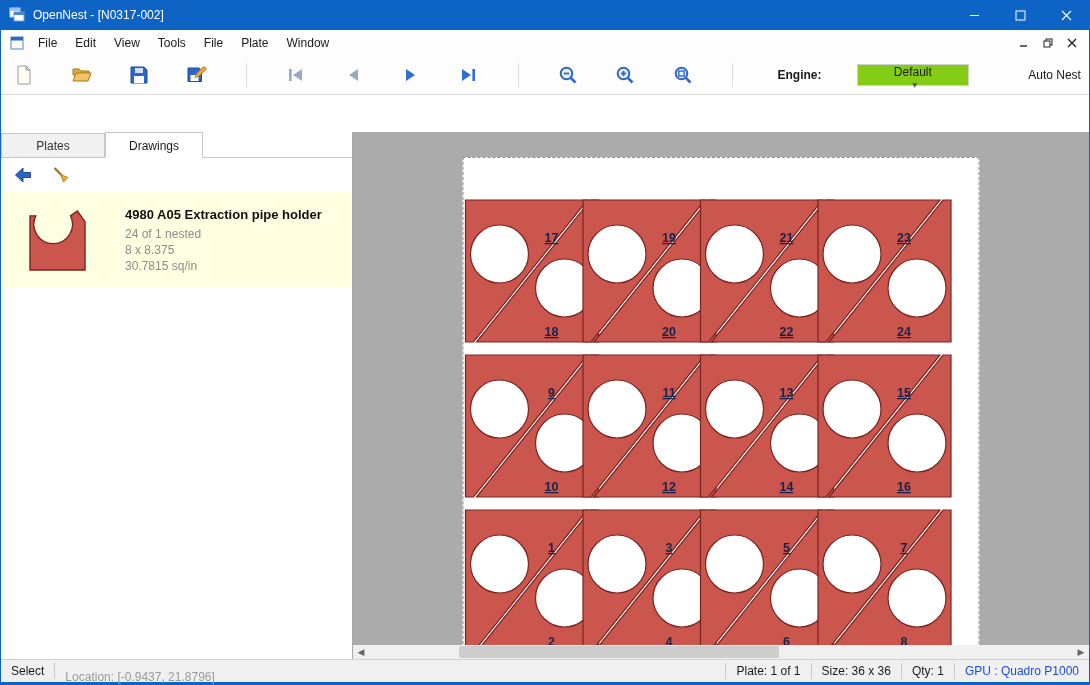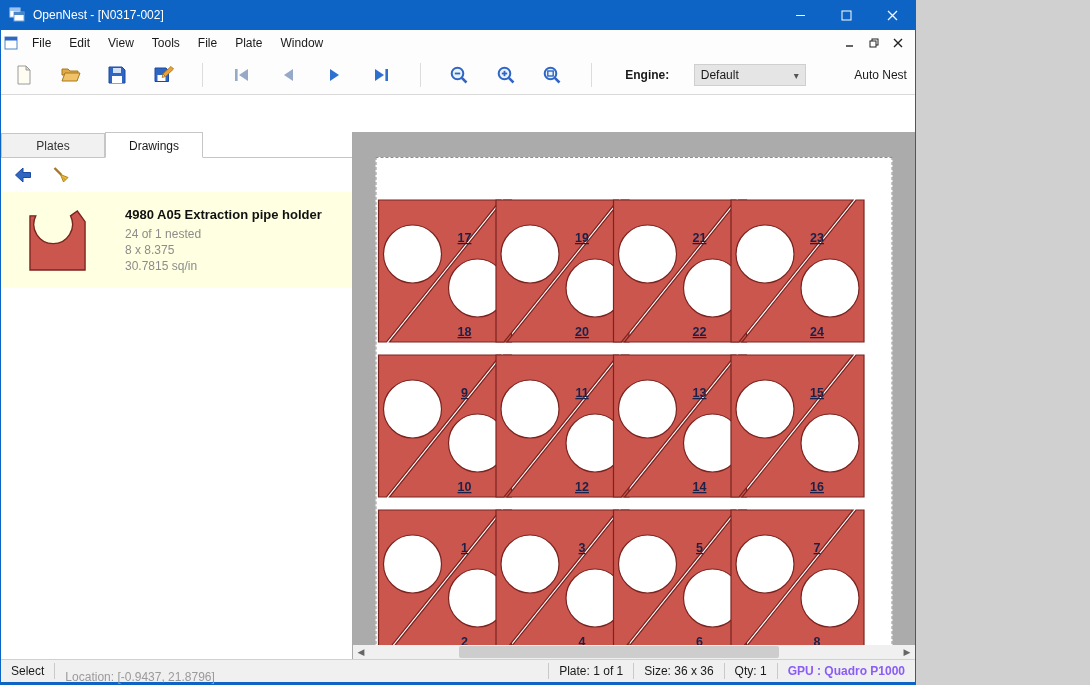--- a/index.html
+++ b/index.html
@@ -1,41 +1,41 @@
 <!DOCTYPE html>
 <html><head>
 <meta charset="utf-8">
 <style>
   * { margin:0; padding:0; box-sizing:border-box; }
   html,body { background:#d0d0d0; }
   body { font-family:"Liberation Sans", sans-serif; font-size:12px; color:#1a1a1a; }
-  .window { width:916px; height:685px; display:flex; flex-direction:column; background:#fff;
+  .window { width:1090px; height:685px; display:flex; flex-direction:column; background:#fff;
             border-left:1px solid #0d64c4; border-right:1px solid #0d64c4; position:relative; overflow:hidden; }
 
   
   .titlebar { height:30px; background:#0d64c4; display:flex; align-items:center; color:#fff; flex:0 0 auto; }
   .titlebar .appicon { margin:0 8px 0 8px; display:flex; }
   .titlebar .title { font-size:12px; }
   .titlebar .tb-buttons { margin-left:auto; display:flex; height:30px; }
   .tb-btn { width:46px; height:30px; display:flex; align-items:center; justify-content:center; cursor:default; }
   .tb-btn svg { display:block; }
 
   
-  .menubar { height:26px; background:#fdfdfd; display:flex; align-items:center; flex:0 0 auto; }
+  .menubar { height:26px; background:#fdfdfd; display:flex; align-items:center; padding-left:6px; flex:0 0 auto; }
   .menubar .menu-doc-icon { width:20px; display:flex; justify-content:center; margin-right:2px; }
   .menu-item { padding:0 9px; height:26px; line-height:26px; cursor:default; }
   .mdi-buttons { margin-left:auto; display:flex; align-items:center; padding-right:6px; gap:2px; }
   .mdi-btn { width:22px; height:20px; display:flex; align-items:center; justify-content:center; }
 
   
   .toolbar { height:39px; background:#fdfdfd; border-bottom:1px solid #d9d9d9; display:flex; align-items:center; padding:0 8px; flex:0 0 auto;justify-content:space-between; }
   .tool-btn { width:30px; height:30px; display:flex; align-items:center; justify-content:center; border:1px solid transparent; border-radius:2px; }
   .tsep { width:1px; height:24px; background:#dcdcdc; margin:0 7px; }
   .engine-label { font-weight:bold; margin:0 8px 0 10px; }
-  .combo { width:112px; height:22px; background:#e5e5e5; border:1px solid #cfcfcf; display:flex; align-items:center; padding:0 6px; }
+  .combo { width:112px; height:22px; background:#84cc16; border:1px solid #cfcfcf; display:flex; align-items:center; padding:0 6px;flex-direction:column; }
   .combo .combo-value { flex:1; }
   .combo .chev { color:#555; font-size:10px; margin-left:4px; }
   .autonest { margin-left:32px; }
 
   
   .body { flex:1 1 auto; display:flex; min-height:0;margin-top:37px; }
 
   
   .leftpanel { width:352px; flex:0 0 352px; background:#fff; border-right:1px solid #a9a9a9; display:flex; flex-direction:column; }
   .tabstrip { height:26px; display:flex; align-items:flex-end; border-bottom:1px solid #c6c6c6; background:#fff; }
@@ -64,21 +64,21 @@
   .scroll-thumb { position:absolute; left:90px; width:320px; top:1px; height:12px; background:#cdcdcd; border-radius:2px; }
 
   
   .statusbar { height:26px; flex:0 0 auto; background:#f0f0f0; border-top:1px solid #d0d0d0; border-bottom:3px solid #0d64c4;
                display:flex; align-items:center; font-size:12px; }
   .scell { padding:0 10px; white-space:nowrap; }
   .scell.mode { min-width:50px; }
   .scell.location { color:#9a9a9a;margin-top:11px; }
   .sdiv { width:1px; height:16px; background:#c9c9c9; }
   .sspacer { flex:1; }
-  .scell.gpu { color:#8b5cf6; font-weight:bold; }
+  .scell.gpu { color:#1d4ed8; font-weight:normal; }
 </style>
 </head>
 <body>
 
 <div class="window">
 
   <div class="titlebar">
     <span class="appicon">
       <svg width="16" height="16" viewBox="0 0 16 16">
         <rect x="1" y="1" width="10" height="9" fill="#ffffff" stroke="#bcd6f2"></rect>

